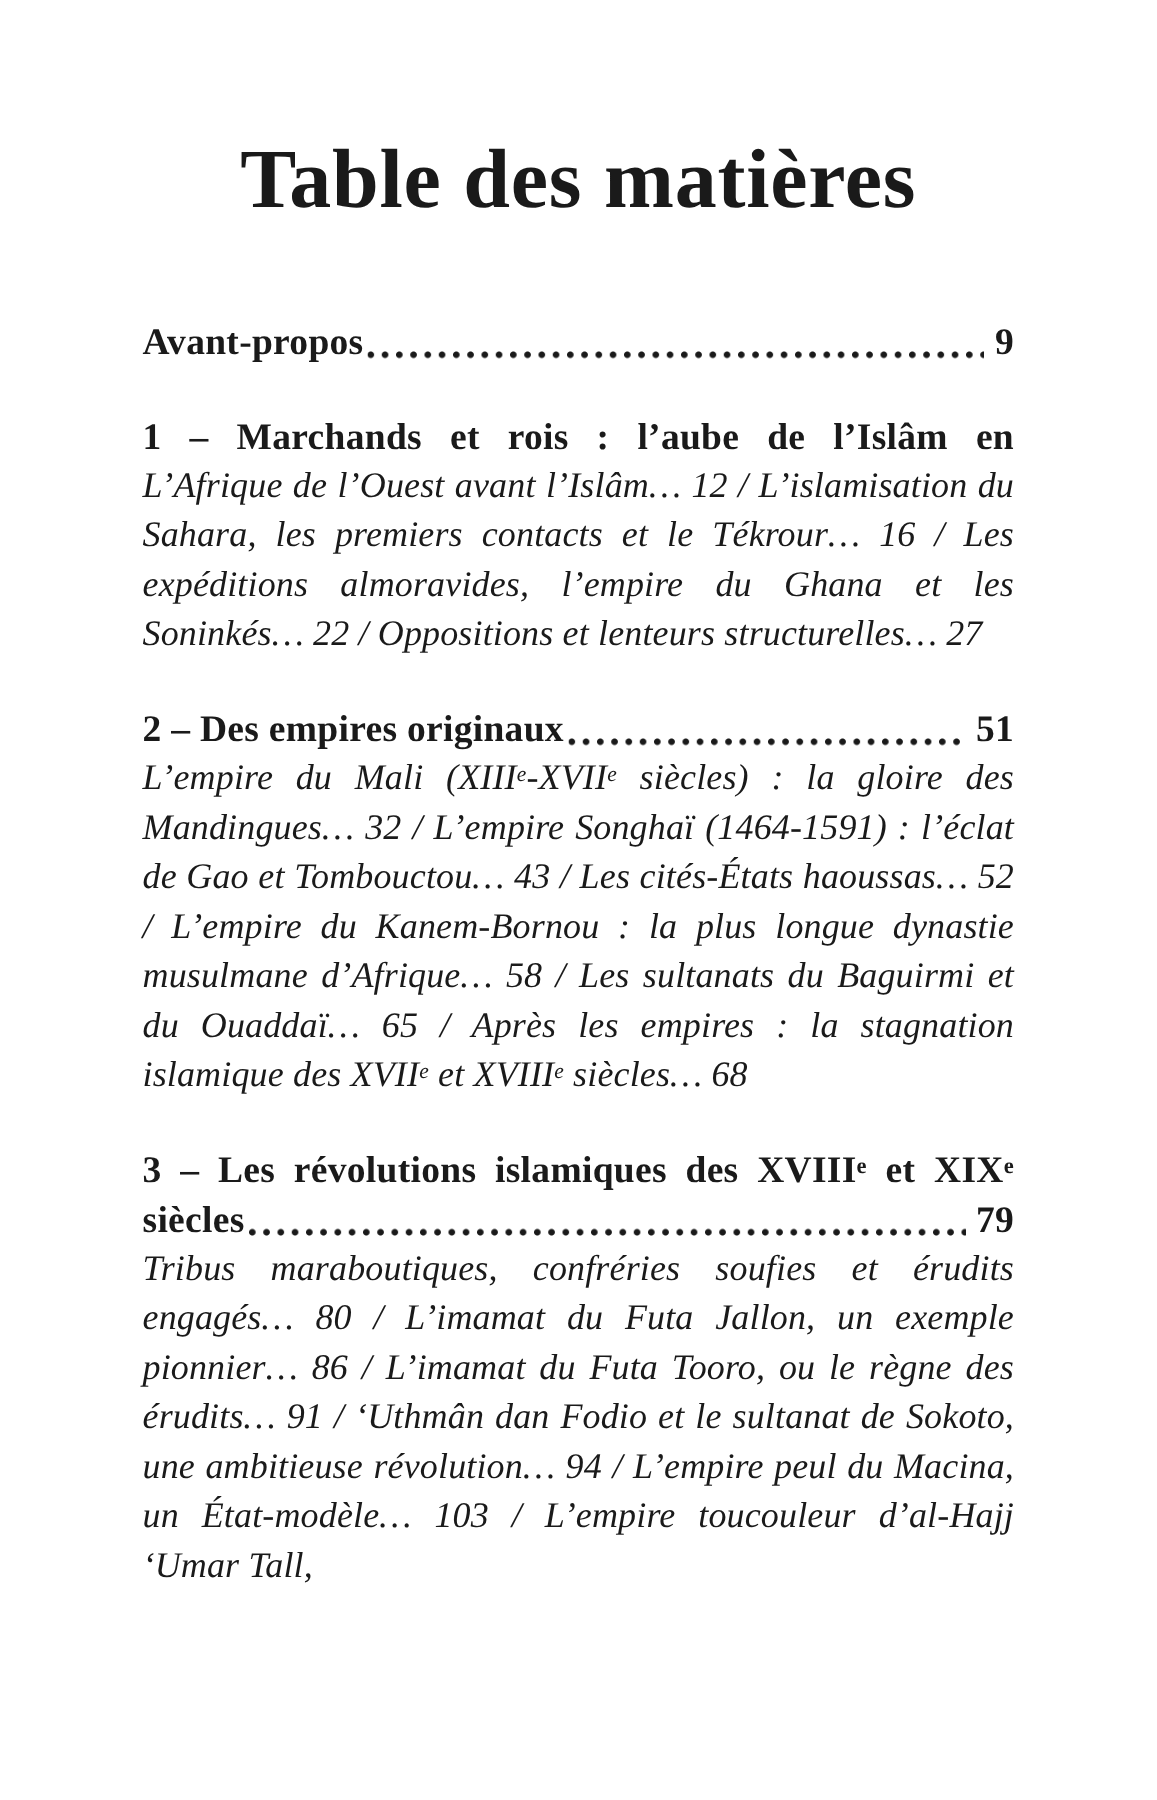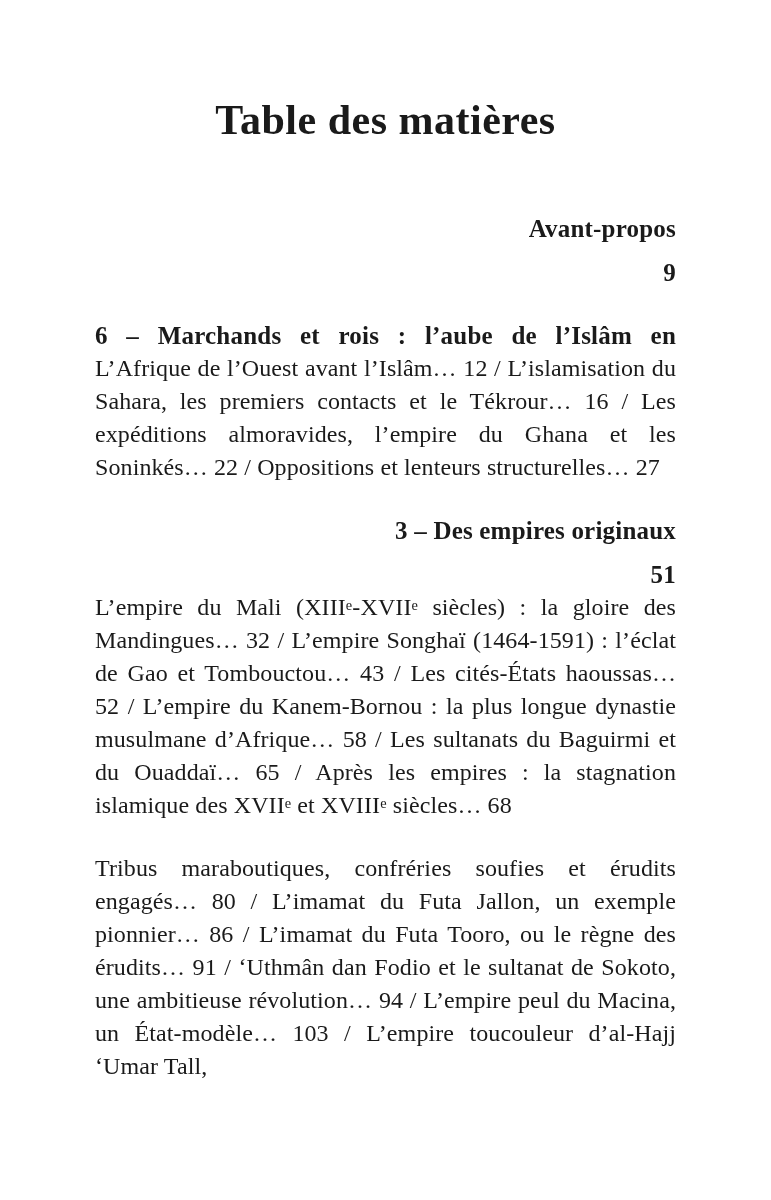--- a/index.html
+++ b/index.html
@@ -12,37 +12,36 @@
     color: #1a1a1a;
     font-family: "Liberation Serif", "DejaVu Serif", serif;
     overflow: hidden;
   }
   .content {
     padding: 0 95px;
   }
   .page-title {
     margin-top: 94px;
     text-align: center;
-    font-size: 42px;
+    font-size: 56px;
     line-height: 52px;
     font-weight: 700;
     letter-spacing: 0.5px;
   }
   .toc {
     margin-top: 66px;
     font-size: 25px;
     line-height: 33px;
   }
   .toc-entry { margin-top: 30px; }
   .toc-entry:first-child { margin-top: 0; }
 
   .entry-heading {
     font-weight: 700;
     letter-spacing: 0.2px;
-    flex-direction: column;
   }
   .just-line {
     text-align: justify;
     text-align-last: justify;
   }
   .leader-line {
     display: flex;
     align-items: flex-end;
   }
   .leader-label { white-space: nowrap; }
@@ -50,20 +49,21 @@
     flex: 1 1 auto;
     height: 5px;
     margin: 0 7px 6px 3px;
     background-image: radial-gradient(circle at 2.2px 2.5px, #1a1a1a 1.9px, rgba(0,0,0,0) 2.5px);
     background-size: 9.5px 5px;
     background-repeat: repeat-x;
   }
   .page-number { white-space: nowrap; }
 
   .entry-description {
+    font-style: italic;
     font-size: 24px;
     line-height: 33px;
     text-align: justify;
     letter-spacing: 0.1px;
   }
   sup {
     font-size: 60%;
     line-height: 0;
     vertical-align: 0.38em;
   }
@@ -81,33 +81,41 @@
       <div class="toc-entry">
         <div class="entry-heading leader-line">
           <span class="leader-label">Avant-propos</span>
           <span class="dot-leader"></span>
           <span class="page-number">9</span>
         </div>
       </div>
 
       <div class="toc-entry">
         <div class="entry-heading">
-          <div class="just-line"><span>6 – Marchands et rois : l’aube de l’Islâm en</span></div>
+          <div class="just-line"><span>1 – Marchands et rois : l’aube de l’Islâm en</span></div>
         </div>
         <p class="entry-description">L’Afrique de l’Ouest avant l’Islâm… 12 / L’islamisation du Sahara, les premiers contacts et le Tékrour… 16 / Les expéditions almoravides, l’empire du Ghana et les Soninkés… 22 / Oppositions et lenteurs structurelles… 27</p>
       </div>
 
       <div class="toc-entry">
         <div class="entry-heading leader-line">
-          <span class="leader-label">3 – Des empires originaux</span>
+          <span class="leader-label">2 – Des empires originaux</span>
           <span class="dot-leader"></span>
           <span class="page-number">51</span>
         </div>
         <p class="entry-description"><span>L’empire du Mali (XIII</span><sup>e</sup><span>-XVII</span><sup>e</sup><span> siècles) : la gloire des Mandingues… 32 / L’empire Songhaï (1464-1591) : l’éclat de Gao et Tombouctou… 43 / Les cités-États haoussas… 52 / L’empire du Kanem-Bornou : la plus longue dynastie musulmane d’Afrique… 58 / Les sultanats du Baguirmi et du Ouaddaï… 65 / Après les empires : la stagnation islamique des XVII</span><sup>e</sup><span> et XVIII</span><sup>e</sup><span> siècles… 68</span></p>
       </div>
 
       <div class="toc-entry">
+        <div class="entry-heading">
+          <div class="just-line"><span>3 – Les révolutions islamiques des XVIII</span><sup>e</sup><span> et XIX</span><sup>e</sup></div>
+          <div class="leader-line">
+            <span class="leader-label">siècles</span>
+            <span class="dot-leader"></span>
+            <span class="page-number">79</span>
+          </div>
+        </div>
         <p class="entry-description">Tribus maraboutiques, confréries soufies et érudits engagés… 80 / L’imamat du Futa Jallon, un exemple pionnier… 86 / L’imamat du Futa Tooro, ou le règne des érudits… 91 / ‘Uthmân dan Fodio et le sultanat de Sokoto, une ambitieuse révolution… 94 / L’empire peul du Macina, un État-modèle… 103 / L’empire toucouleur d’al-Hajj ‘Umar Tall,</p>
       </div>
 
     </div>
   </div>
 </div>
 
 </body></html>

